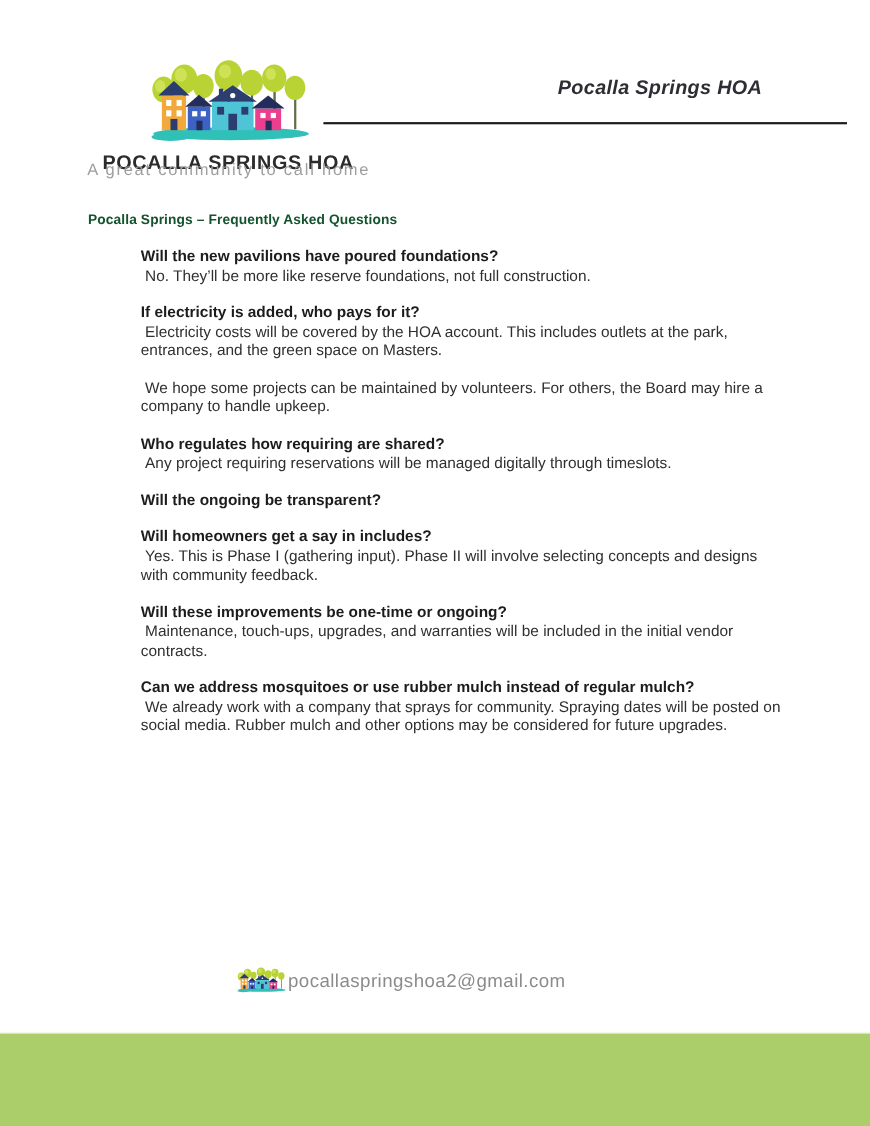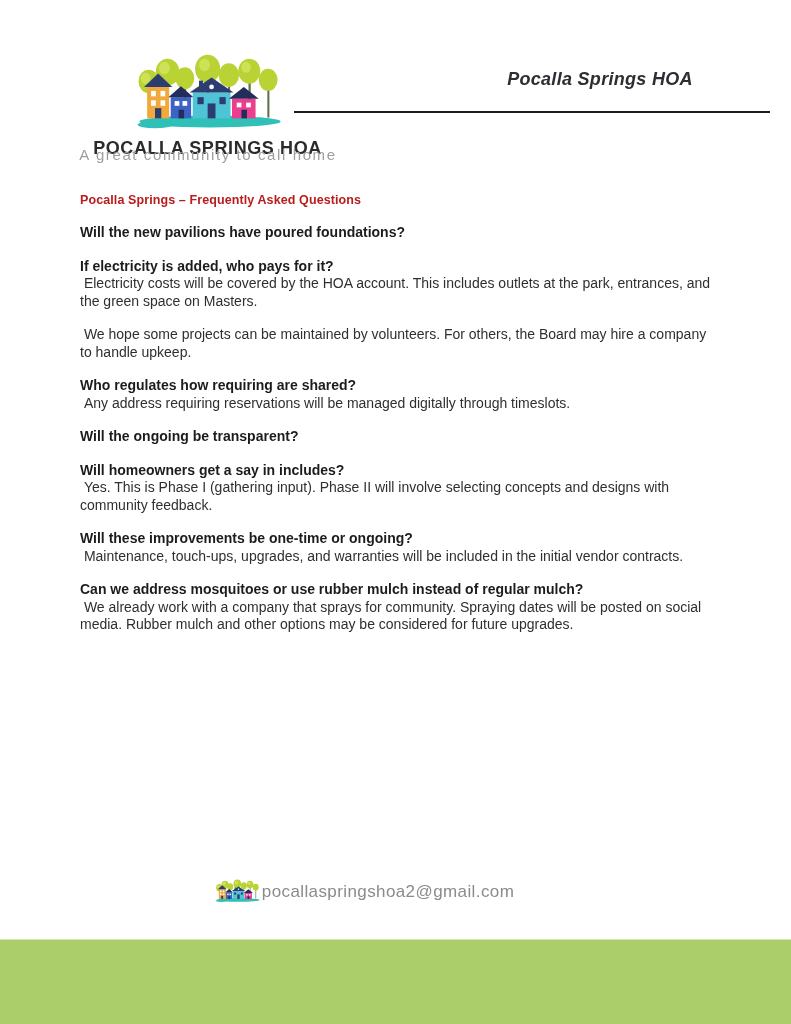--- a/index.html
+++ b/index.html
@@ -40,24 +40,24 @@
     position: absolute; left: 294px; top: 111px;
     width: 476px; height: 2px;
     background: #1c1c1c;
   }
 
   
   .faq {
     position: absolute; left: 80px; top: 193px; width: 637px;
   }
   .doc-heading {
-    font-size: 12.5px; font-weight: bold; color: #b91c1c;
+    font-size: 12.5px; font-weight: bold; color: #14532d;
     margin-bottom: 17px; letter-spacing: 0.1px;
   }
-  .faq-block { margin-bottom: 16px; }
+  .faq-block { margin-bottom: 16px; margin-left: 48px; }
   .faq-question {
     font-size: 14px; font-weight: bold; color: #1c1c1c;
     line-height: 17.5px;
   }
   .faq-answer {
     font-size: 14px; color: #2f2f2f;
     line-height: 17.5px;
     white-space: pre-wrap;
   }
 
@@ -158,31 +158,32 @@
   <div class="brand-tagline">A great community to call home</div>
 
   <div class="masthead-title">Pocalla Springs HOA</div>
   <div class="masthead-rule"></div>
 
   <div class="faq">
     <div class="doc-heading">Pocalla Springs – Frequently Asked Questions</div>
 
     <div class="faq-block">
       <div class="faq-question">Will the new pavilions have poured foundations?</div>
+      <div class="faq-answer"> No. They’ll be more like reserve foundations, not full construction.</div>
     </div>
     <div class="faq-block">
       <div class="faq-question">If electricity is added, who pays for it?</div>
       <div class="faq-answer"> Electricity costs will be covered by the HOA account. This includes outlets at the park, entrances, and the green space on Masters.</div>
     </div>
     <div class="faq-block">
       <div class="faq-answer"> We hope some projects can be maintained by volunteers. For others, the Board may hire a company to handle upkeep.</div>
     </div>
     <div class="faq-block">
       <div class="faq-question">Who regulates how requiring are shared?</div>
-      <div class="faq-answer"> Any address requiring reservations will be managed digitally through timeslots.</div>
+      <div class="faq-answer"> Any project requiring reservations will be managed digitally through timeslots.</div>
     </div>
     <div class="faq-block">
       <div class="faq-question">Will the ongoing be transparent?</div>
     </div>
     <div class="faq-block">
       <div class="faq-question">Will homeowners get a say in includes?</div>
       <div class="faq-answer"> Yes. This is Phase I (gathering input). Phase II will involve selecting concepts and designs with community feedback.</div>
     </div>
     <div class="faq-block">
       <div class="faq-question">Will these improvements be one-time or ongoing?</div>

